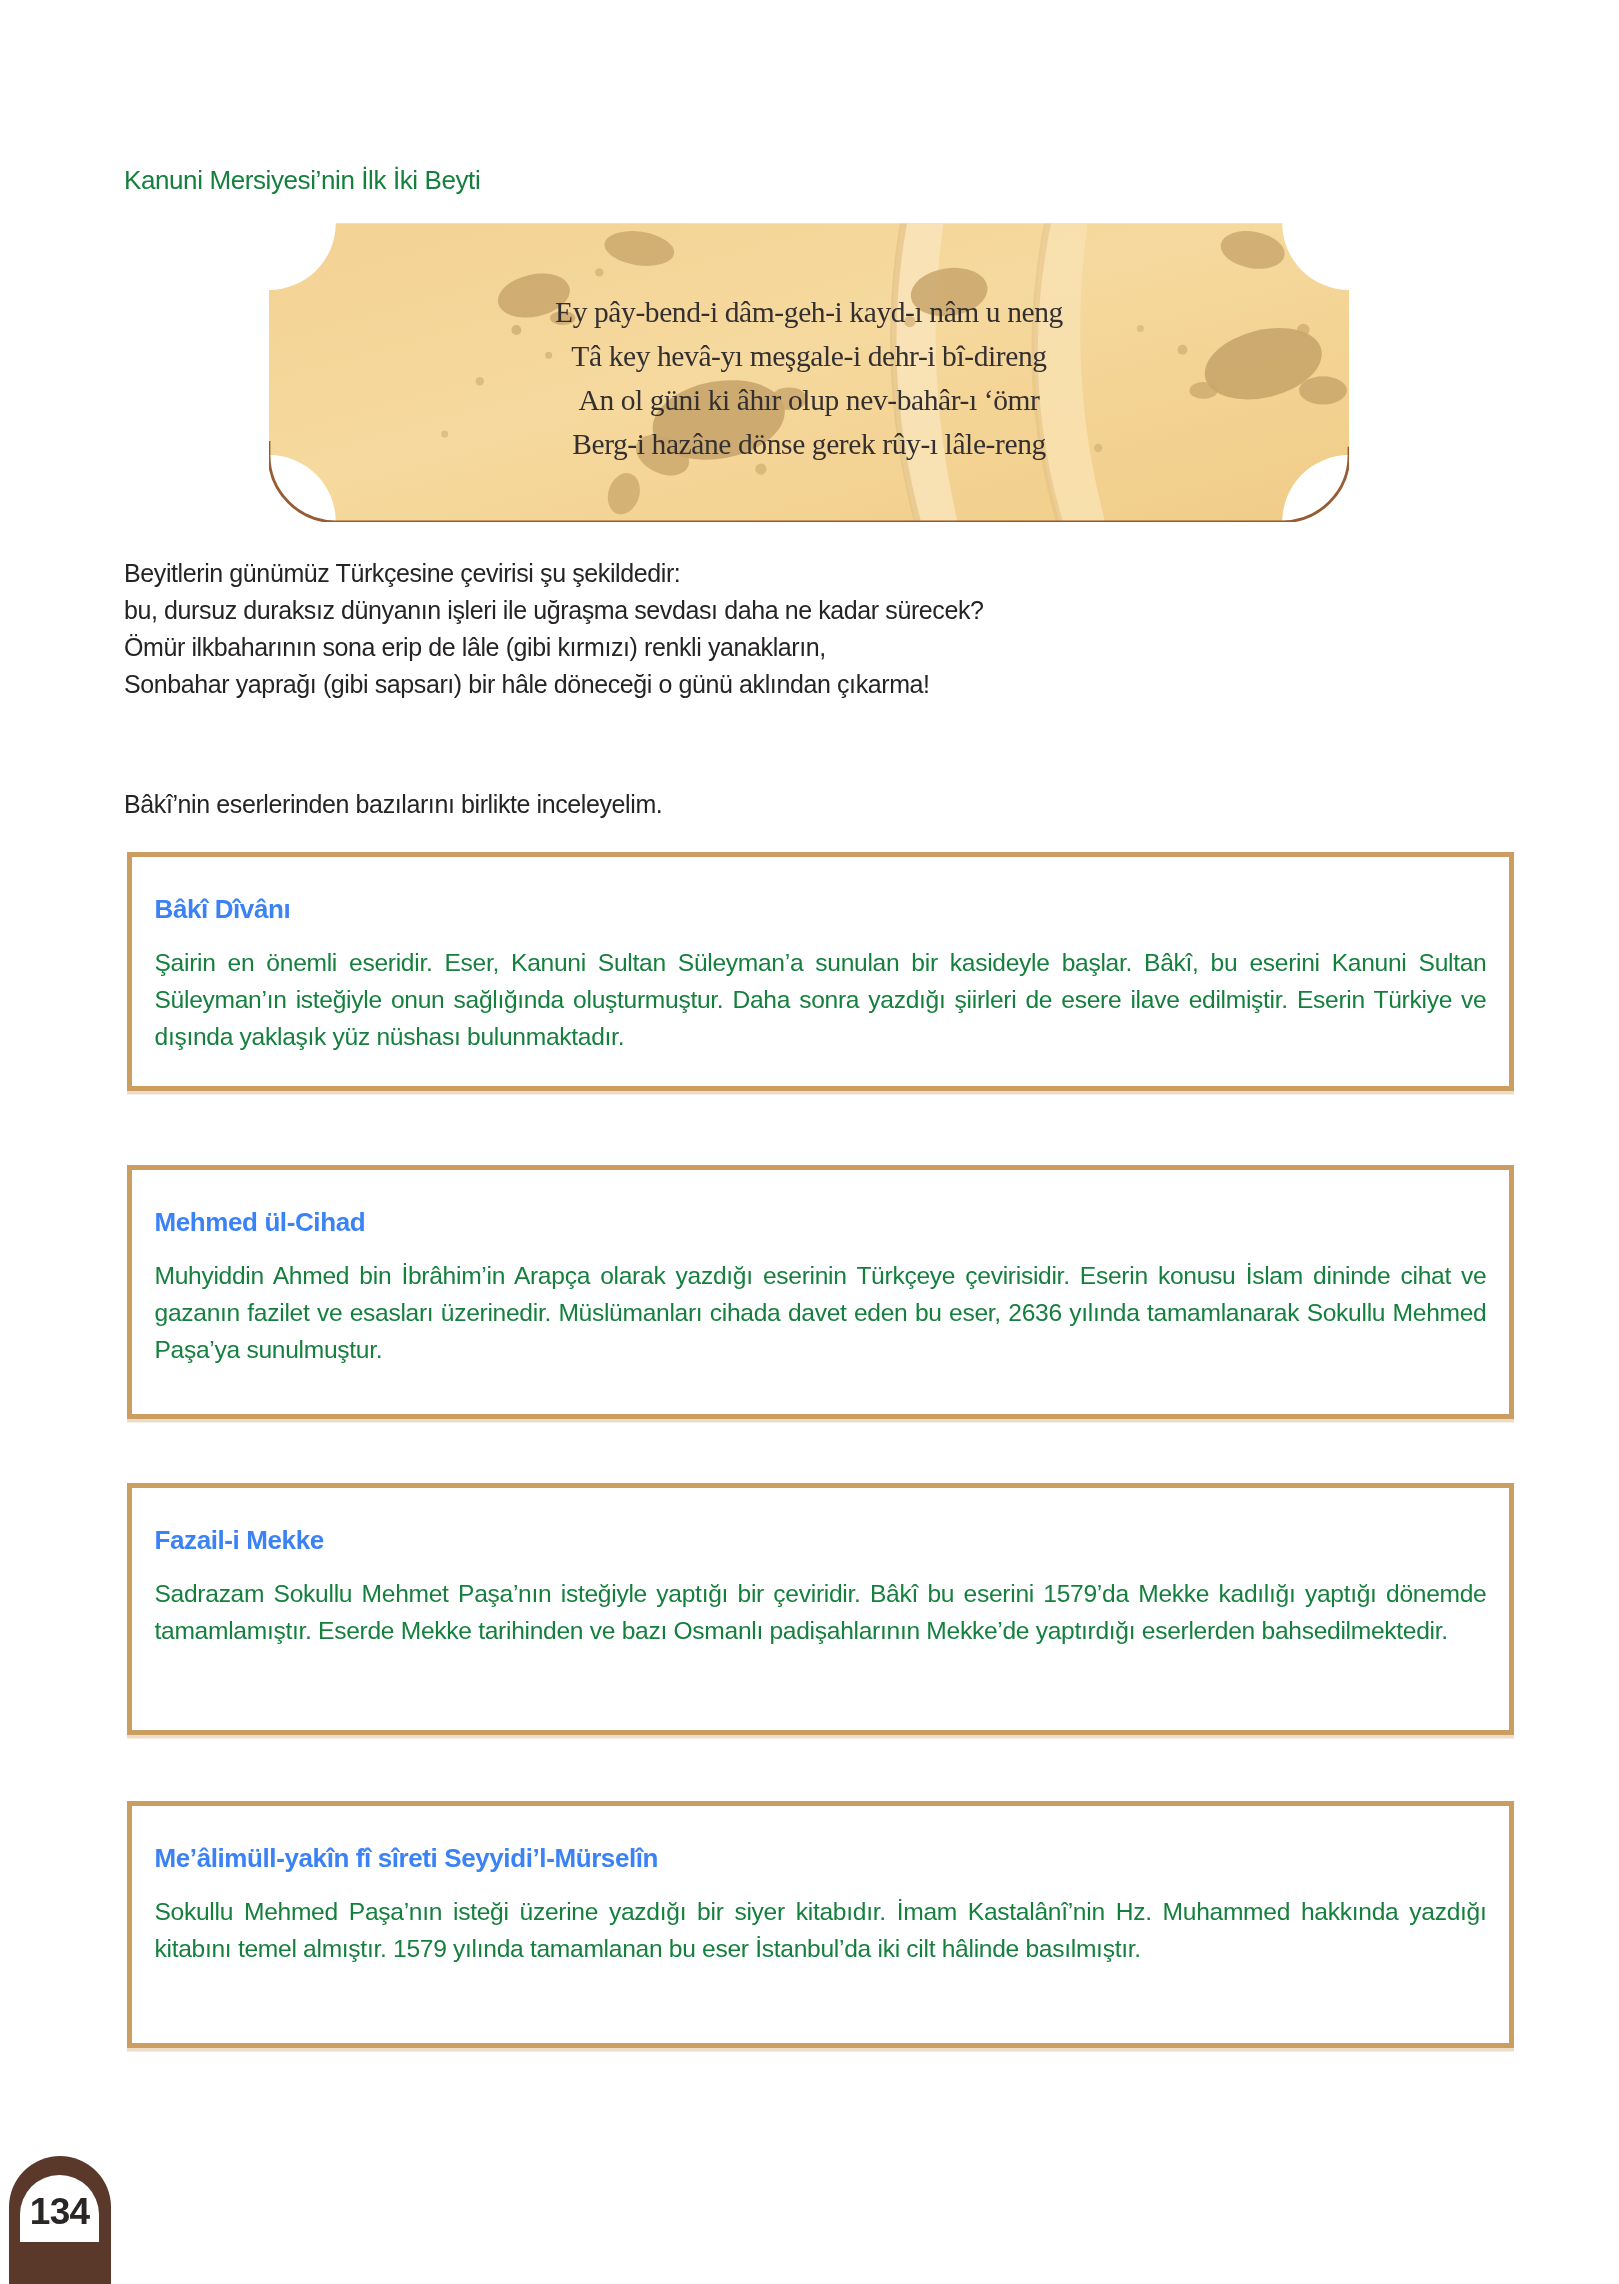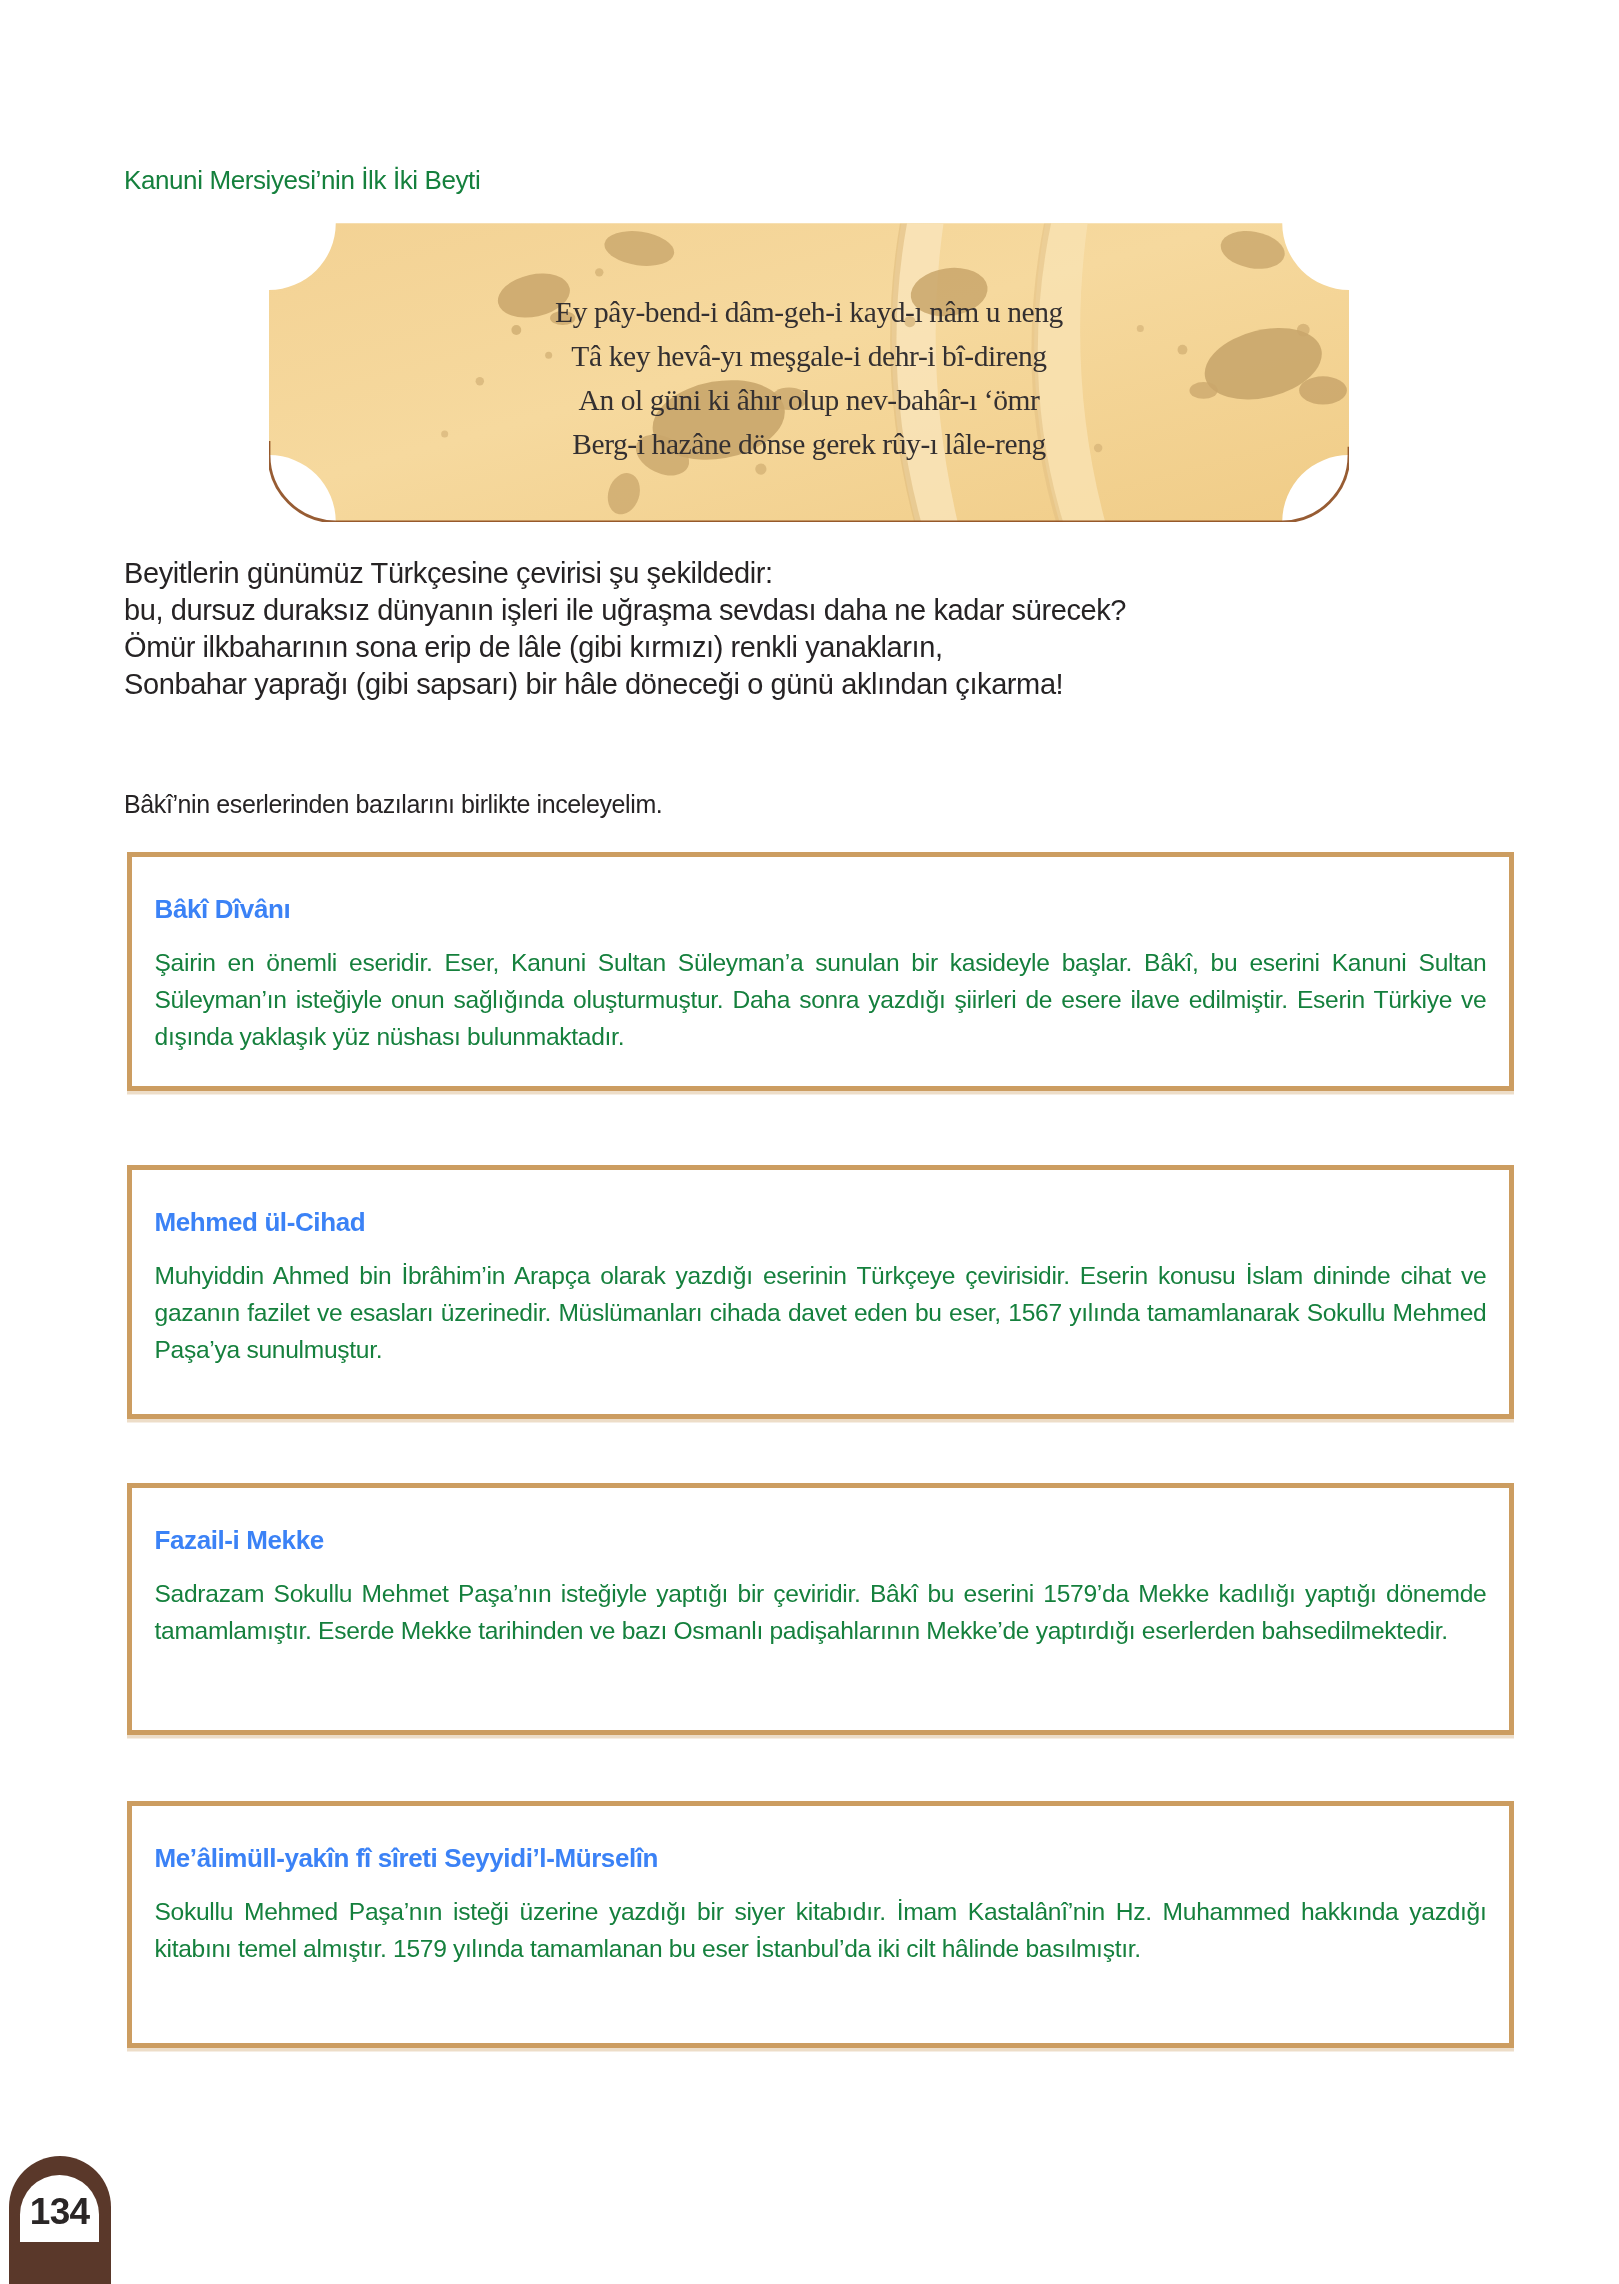--- a/index.html
+++ b/index.html
@@ -25,21 +25,21 @@
   .parchment svg{position:absolute;left:0;top:0;}
   .poem{
     position:absolute;left:0;top:67px;width:100%;
     text-align:center;
     font-size:29.5px;line-height:44px;letter-spacing:-0.4px;
     color:#343031;
   }
   
   .translation{
     position:absolute;left:124px;top:555px;
-    font-size:29px;line-height:37px;letter-spacing:-0.4px;
+    font-size:25px;line-height:37px;letter-spacing:-0.4px;
   }
   .lead-in{
     position:absolute;left:124px;top:790px;
     font-size:25px;letter-spacing:-0.4px;
   }
   
   .work-box{
     position:absolute;left:127px;width:1387px;
     box-sizing:border-box;
     border:5.6px solid #cc9d61;
@@ -158,21 +158,21 @@
 
   <div class="lead-in">Bâkî’nin eserlerinden bazılarını birlikte inceleyelim.</div>
 
   <div class="work-box" id="box-1">
     <h2 class="work-title">Bâkî Dîvânı</h2>
     <p class="work-body">Şairin en önemli eseridir. Eser, Kanuni Sultan Süleyman’a sunulan bir kasideyle başlar. Bâkî, bu eserini Kanuni Sultan Süleyman’ın isteğiyle onun sağlığında oluşturmuştur. Daha sonra yazdığı şiirleri de esere ilave edilmiştir. Eserin Türkiye ve dışında yaklaşık yüz nüshası bulunmaktadır.</p>
   </div>
 
   <div class="work-box" id="box-2">
     <h2 class="work-title">Mehmed ül-Cihad</h2>
-    <p class="work-body">Muhyiddin Ahmed bin İbrâhim’in Arapça olarak yazdığı eserinin Türkçeye çevirisidir. Eserin konusu İslam dininde cihat ve gazanın fazilet ve esasları üzerinedir. Müslümanları cihada davet eden bu eser, 1567 yılında tamamlanarak Sokullu Mehmed Paşa’ya sunulmuştur.</p>
+    <p class="work-body">Muhyiddin Ahmed bin İbrâhim’in Arapça olarak yazdığı eserinin Türkçeye çevirisidir. Eserin konusu İslam dininde cihat ve gazanın fazilet ve esasları üzerinedir. Müslümanları cihada davet eden bu eser, 2636 yılında tamamlanarak Sokullu Mehmed Paşa’ya sunulmuştur.</p>
   </div>
 
   <div class="work-box" id="box-3">
     <h2 class="work-title">Fazail-i Mekke</h2>
     <p class="work-body">Sadrazam Sokullu Mehmet Paşa’nın isteğiyle yaptığı bir çeviridir. Bâkî bu eserini 1579’da Mekke kadılığı yaptığı dönemde tamamlamıştır. Eserde Mekke tarihinden ve bazı Osmanlı padişahlarının Mekke’de yaptırdığı eserlerden bahsedilmektedir.</p>
   </div>
 
   <div class="work-box" id="box-4">
     <h2 class="work-title">Me’âlimüll-yakîn fî sîreti Seyyidi’l-Mürselîn</h2>
     <p class="work-body">Sokullu Mehmed Paşa’nın isteği üzerine yazdığı bir siyer kitabıdır. İmam Kastalânî’nin Hz. Muhammed hakkında yazdığı kitabını temel almıştır. 1579 yılında tamamlanan bu eser İstanbul’da iki cilt hâlinde basılmıştır.</p>

